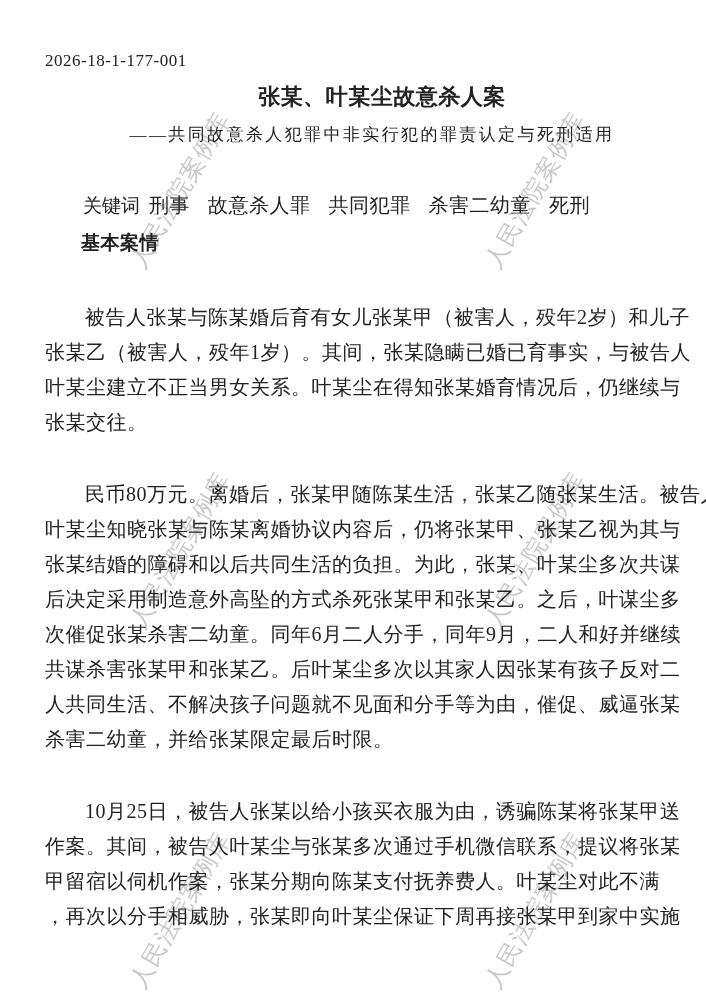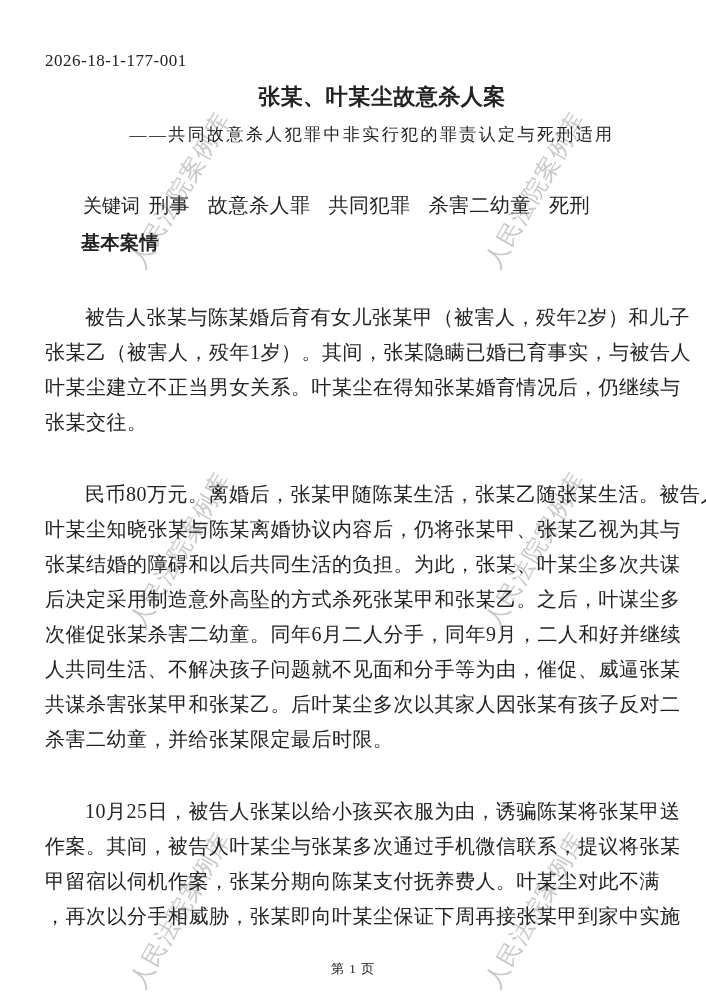--- a/index.html
+++ b/index.html
@@ -122,28 +122,27 @@
           <div class="line">张某乙（被害人，殁年1岁）。其间，张某隐瞒已婚已育事实，与被告人</div>
           <div class="line">叶某尘建立不正当男女关系。叶某尘在得知张某婚育情况后，仍继续与</div>
           <div class="line">张某交往。</div>
         </div>
         <div class="para">
           <div class="line">民币80万元。离婚后，张某甲随陈某生活，张某乙随张某生活。被告人</div>
           <div class="line">叶某尘知晓张某与陈某离婚协议内容后，仍将张某甲、张某乙视为其与</div>
           <div class="line">张某结婚的障碍和以后共同生活的负担。为此，张某、叶某尘多次共谋</div>
           <div class="line">后决定采用制造意外高坠的方式杀死张某甲和张某乙。之后，叶谋尘多</div>
           <div class="line">次催促张某杀害二幼童。同年6月二人分手，同年9月，二人和好并继续</div>
+          <div class="line">共谋杀害张某甲和张某乙。后叶某尘多次以其家人因张某有孩子反对二</div>
           <div class="line">人共同生活、不解决孩子问题就不见面和分手等为由，催促、威逼张某</div>
-          <div class="line">共谋杀害张某甲和张某乙。后叶某尘多次以其家人因张某有孩子反对二</div>
           <div class="line">杀害二幼童，并给张某限定最后时限。</div>
         </div>
         <div class="para">
           <div class="line">10月25日，被告人张某以给小孩买衣服为由，诱骗陈某将张某甲送</div>
           <div class="line">作案。其间，被告人叶某尘与张某多次通过手机微信联系，提议将张某</div>
           <div class="line">甲留宿以伺机作案，张某分期向陈某支付抚养费人。叶某尘对此不满</div>
           <div class="line">，再次以分手相威胁，张某即向叶某尘保证下周再接张某甲到家中实施</div>
         </div>
       </div>
 
-    <div class="page-footer">第 1 页</div>
 
   </div>
 </div>
 
 </body></html>

